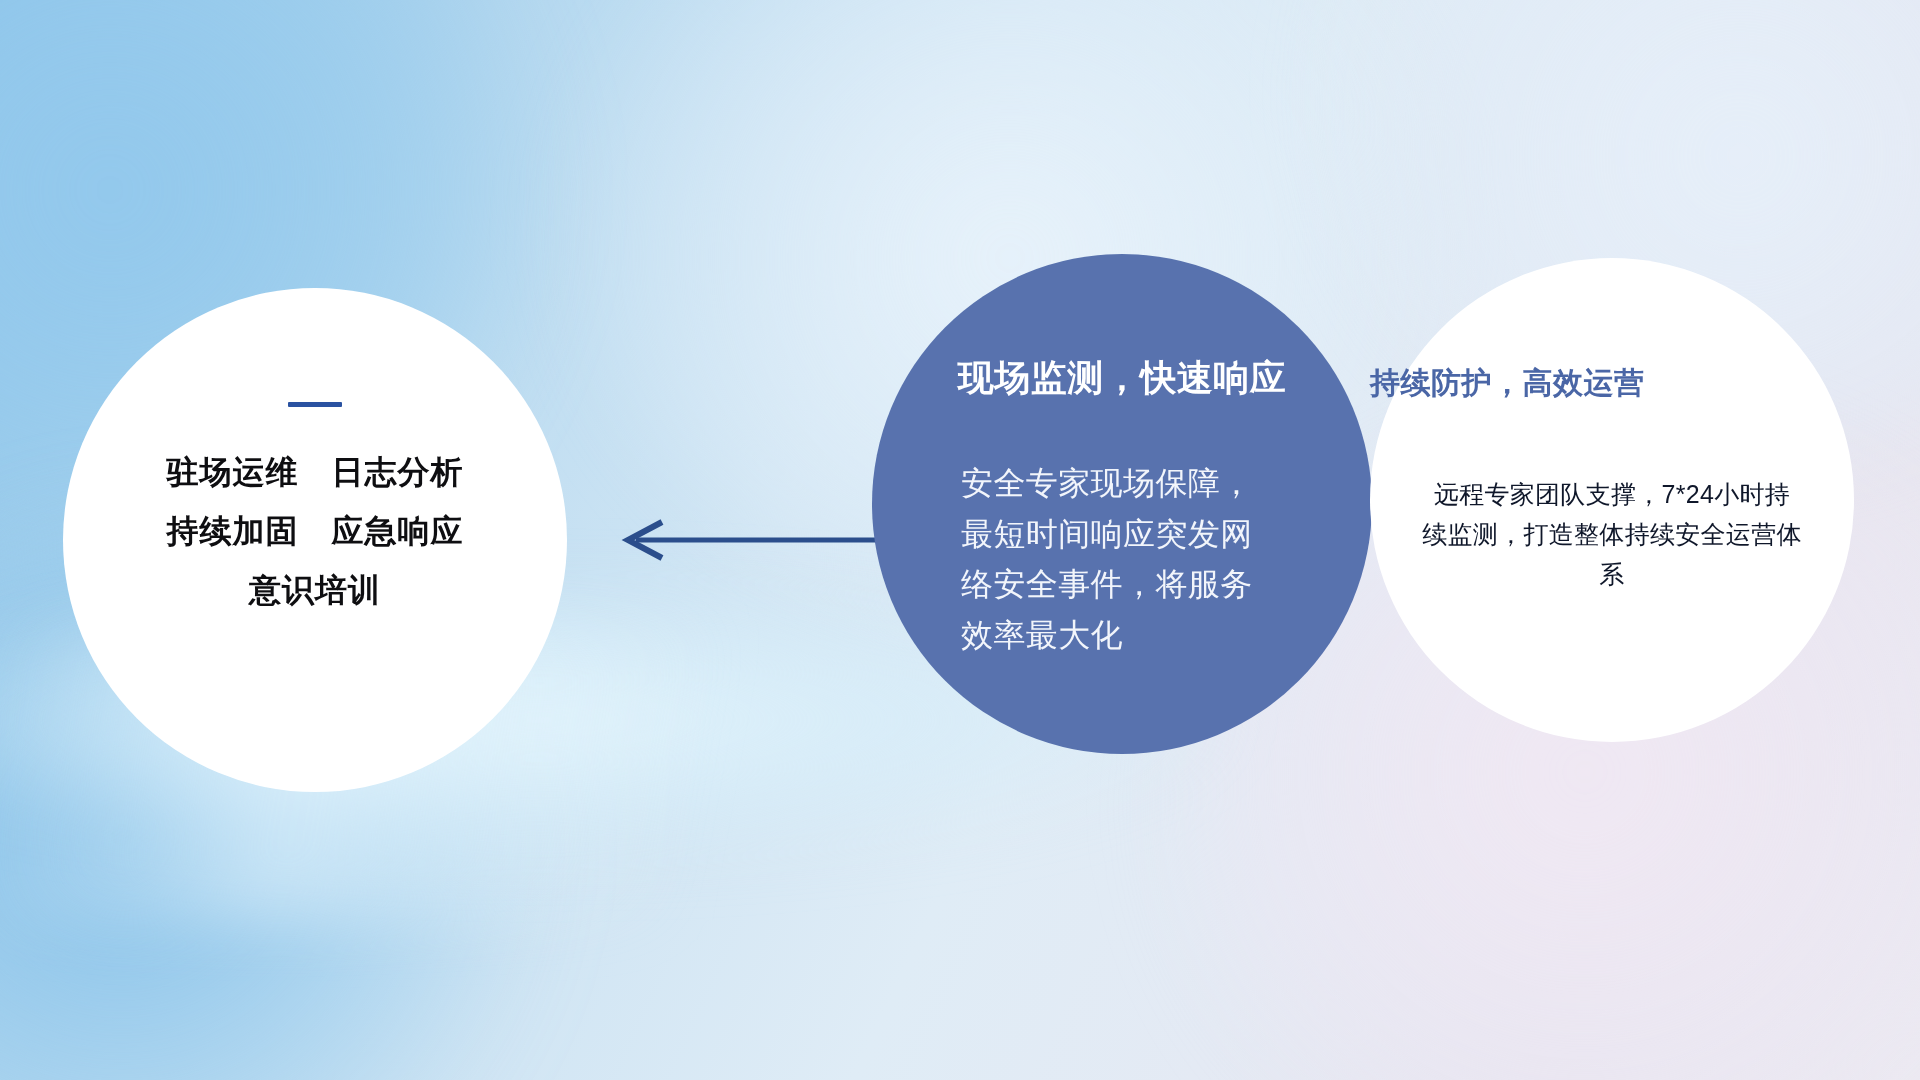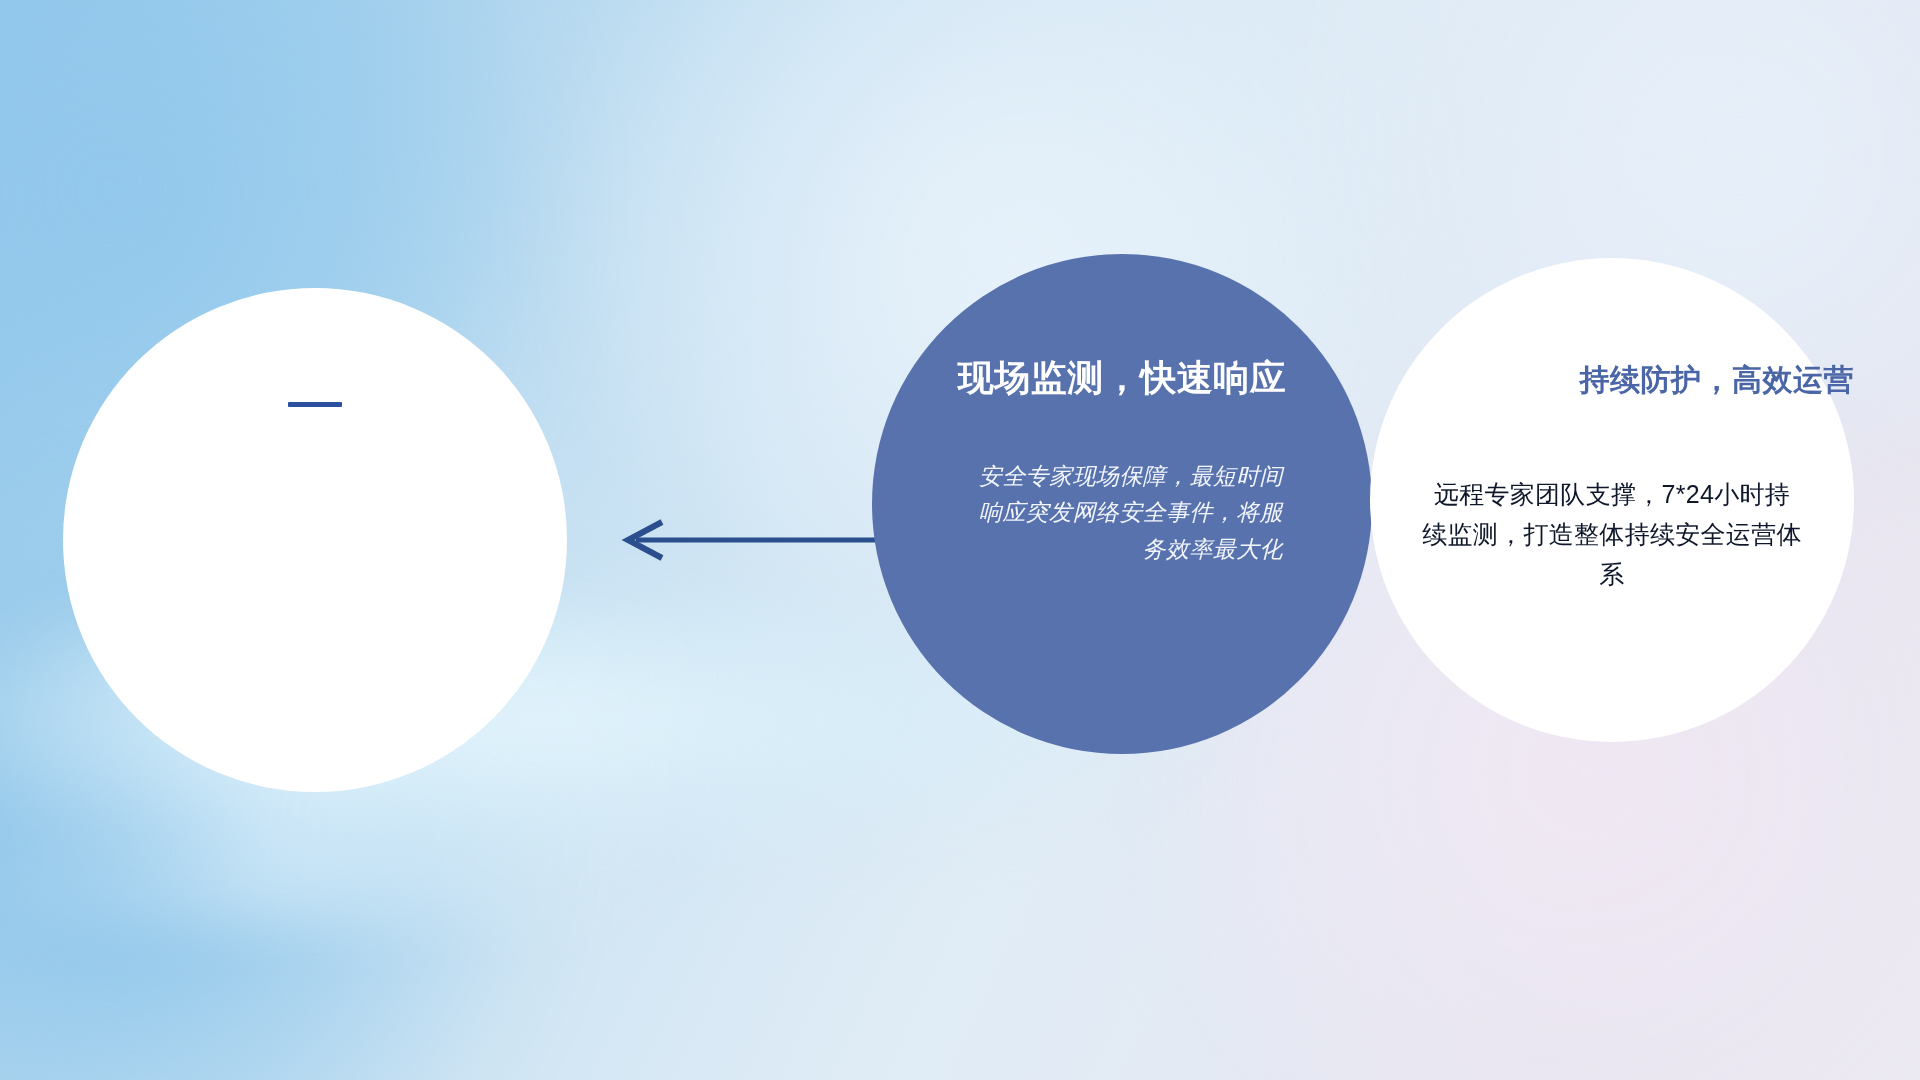--- a/index.html
+++ b/index.html
@@ -201,50 +201,48 @@
     line-height: 1.1;
     letter-spacing: 0.5px;
     white-space: nowrap;
   }
   #mid-body {
     position: absolute;
     top: 204px;
     left: 50%;
     transform: translateX(-50%);
     width: 322px;
-    text-align: right;
+    text-align: left;
     color: #f2f5fb;
-    font-size: 23px;
+    font-size: 32px;
     line-height: 1.58;
     letter-spacing: 0.4px;
-    font-style: italic;
   }
 
   
   #circle-right {
     left: 1370px;
     top: 258px;
     width: 484px;
     height: 484px;
     background: #ffffff;
     z-index: 6;
   }
   #right-title {
     position: absolute;
     top: 108px;
     left: 0;
     width: 100%;
-    text-align: right;
+    text-align: left;
     color: #4a66a6;
     font-weight: bold;
     font-size: 30px;
     line-height: 1.1;
     letter-spacing: 0.5px;
     white-space: nowrap;
-    font-family: Liberation Mono, monospace;
   }
   #right-body {
     position: absolute;
     top: 216px;
     left: 50%;
     transform: translateX(-50%);
     width: 380px;
     text-align: center;
     color: #0f172a;
     font-size: 25px;
@@ -278,20 +276,25 @@
 
 <div id="stage">
 
   <svg id="flow-arrow" viewBox="0 0 290 56">
     <line x1="288" y1="28" x2="36" y2="28" stroke="#2b4e8c" stroke-width="5"></line>
     <polyline points="62,10 28,28 62,46" fill="none" stroke="#2b4e8c" stroke-width="6" stroke-linejoin="miter" stroke-linecap="butt"></polyline>
   </svg>
 
   <div class="circle" id="circle-left">
     <div id="left-dash"></div>
+    <div id="left-lines">
+      <div class="ln">驻场运维　日志分析</div>
+      <div class="ln">持续加固　应急响应</div>
+      <div class="ln">意识培训</div>
+    </div>
   </div>
 
   <div class="circle" id="circle-mid">
     <div id="mid-title">现场监测，快速响应</div>
     <div id="mid-body">安全专家现场保障，最短时间响应突发网络安全事件，将服务效率最大化</div>
   </div>
 
   <div class="circle" id="circle-right">
     <div id="right-title">持续防护，高效运营</div>
     <div id="right-body">远程专家团队支撑，7*24小时持续监测，打造整体持续安全运营体系</div>

